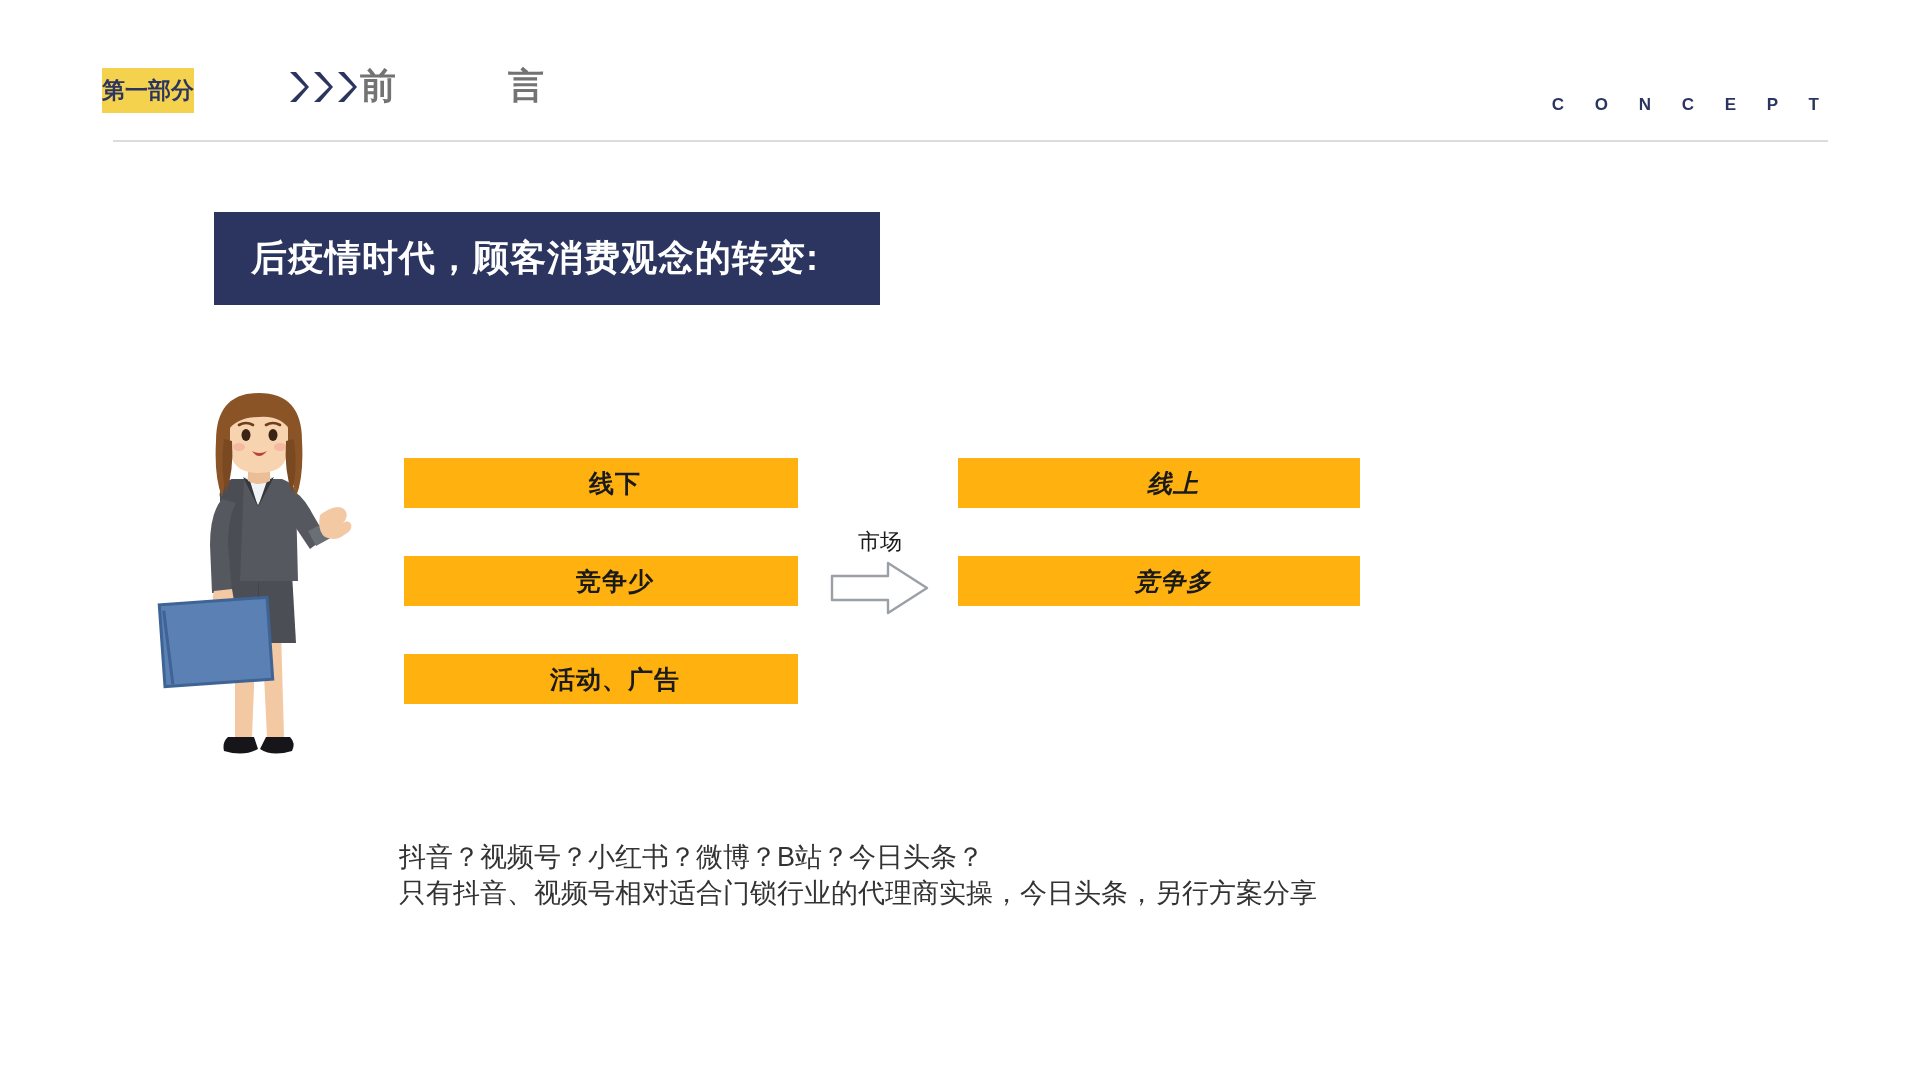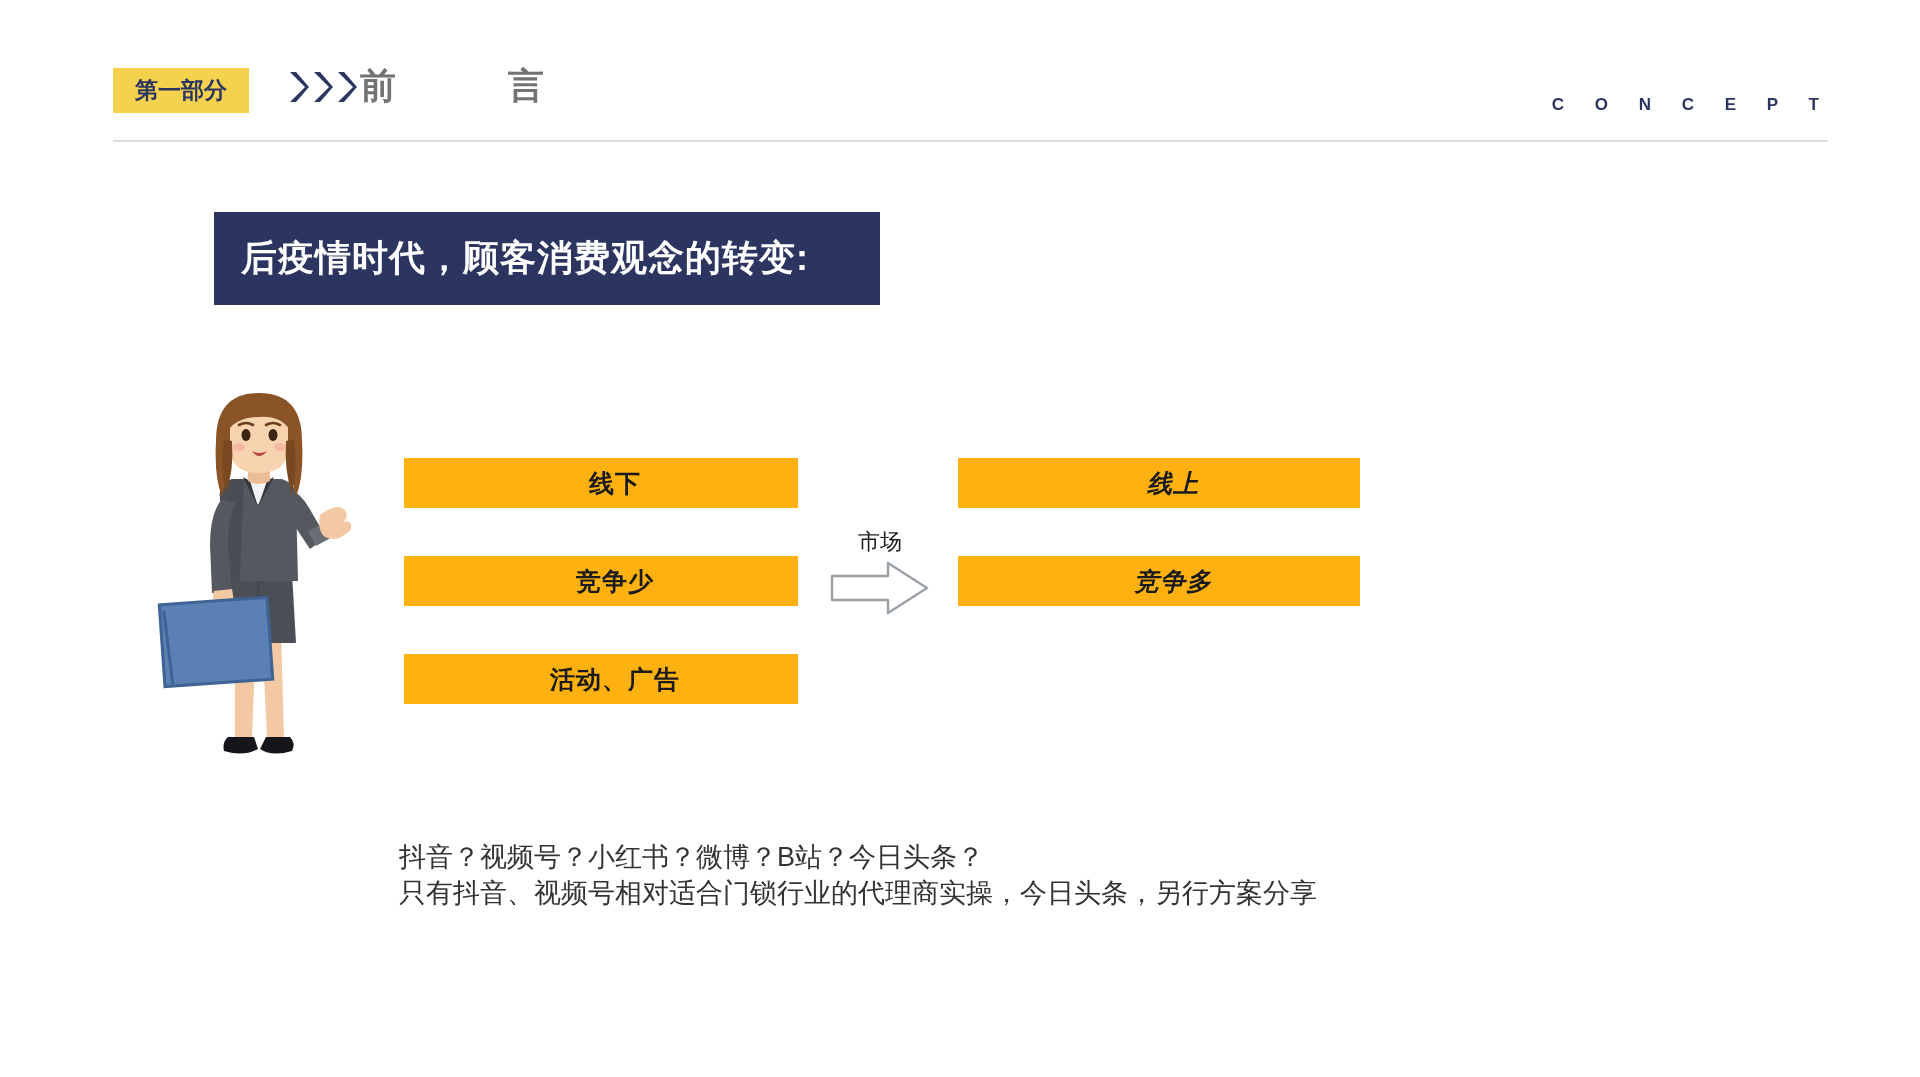--- a/index.html
+++ b/index.html
@@ -23,23 +23,23 @@
 
   
   .header {
     position: absolute;
     left: 0; top: 0;
     width: 1920px;
     height: 150px;
   }
   .section-badge {
     position: absolute;
-    left: 113px;
+    left: 102px;
     top: 68px;
-    width: 136px;
+    width: 92px;
     height: 45px;
     background: #F5D24E;
     display: flex;
     align-items: center;
     justify-content: center;
   }
   .section-badge-label {
     font-size: 23px;
     font-weight: bold;
     color: #2B3560;
@@ -95,21 +95,21 @@
     width: 666px;
     height: 93px;
     background: #2B3560;
     display: flex;
     align-items: center;
   }
   .title-banner-text {
     color: #ffffff;
     font-size: 36px;
     font-weight: bold;
-    padding-left: 27px;
+    padding-left: 37px;
     letter-spacing: 1px;
   }
 
   
   .illustration {
     position: absolute;
     left: 140px;
     top: 385px;
     width: 230px;
     height: 400px;

